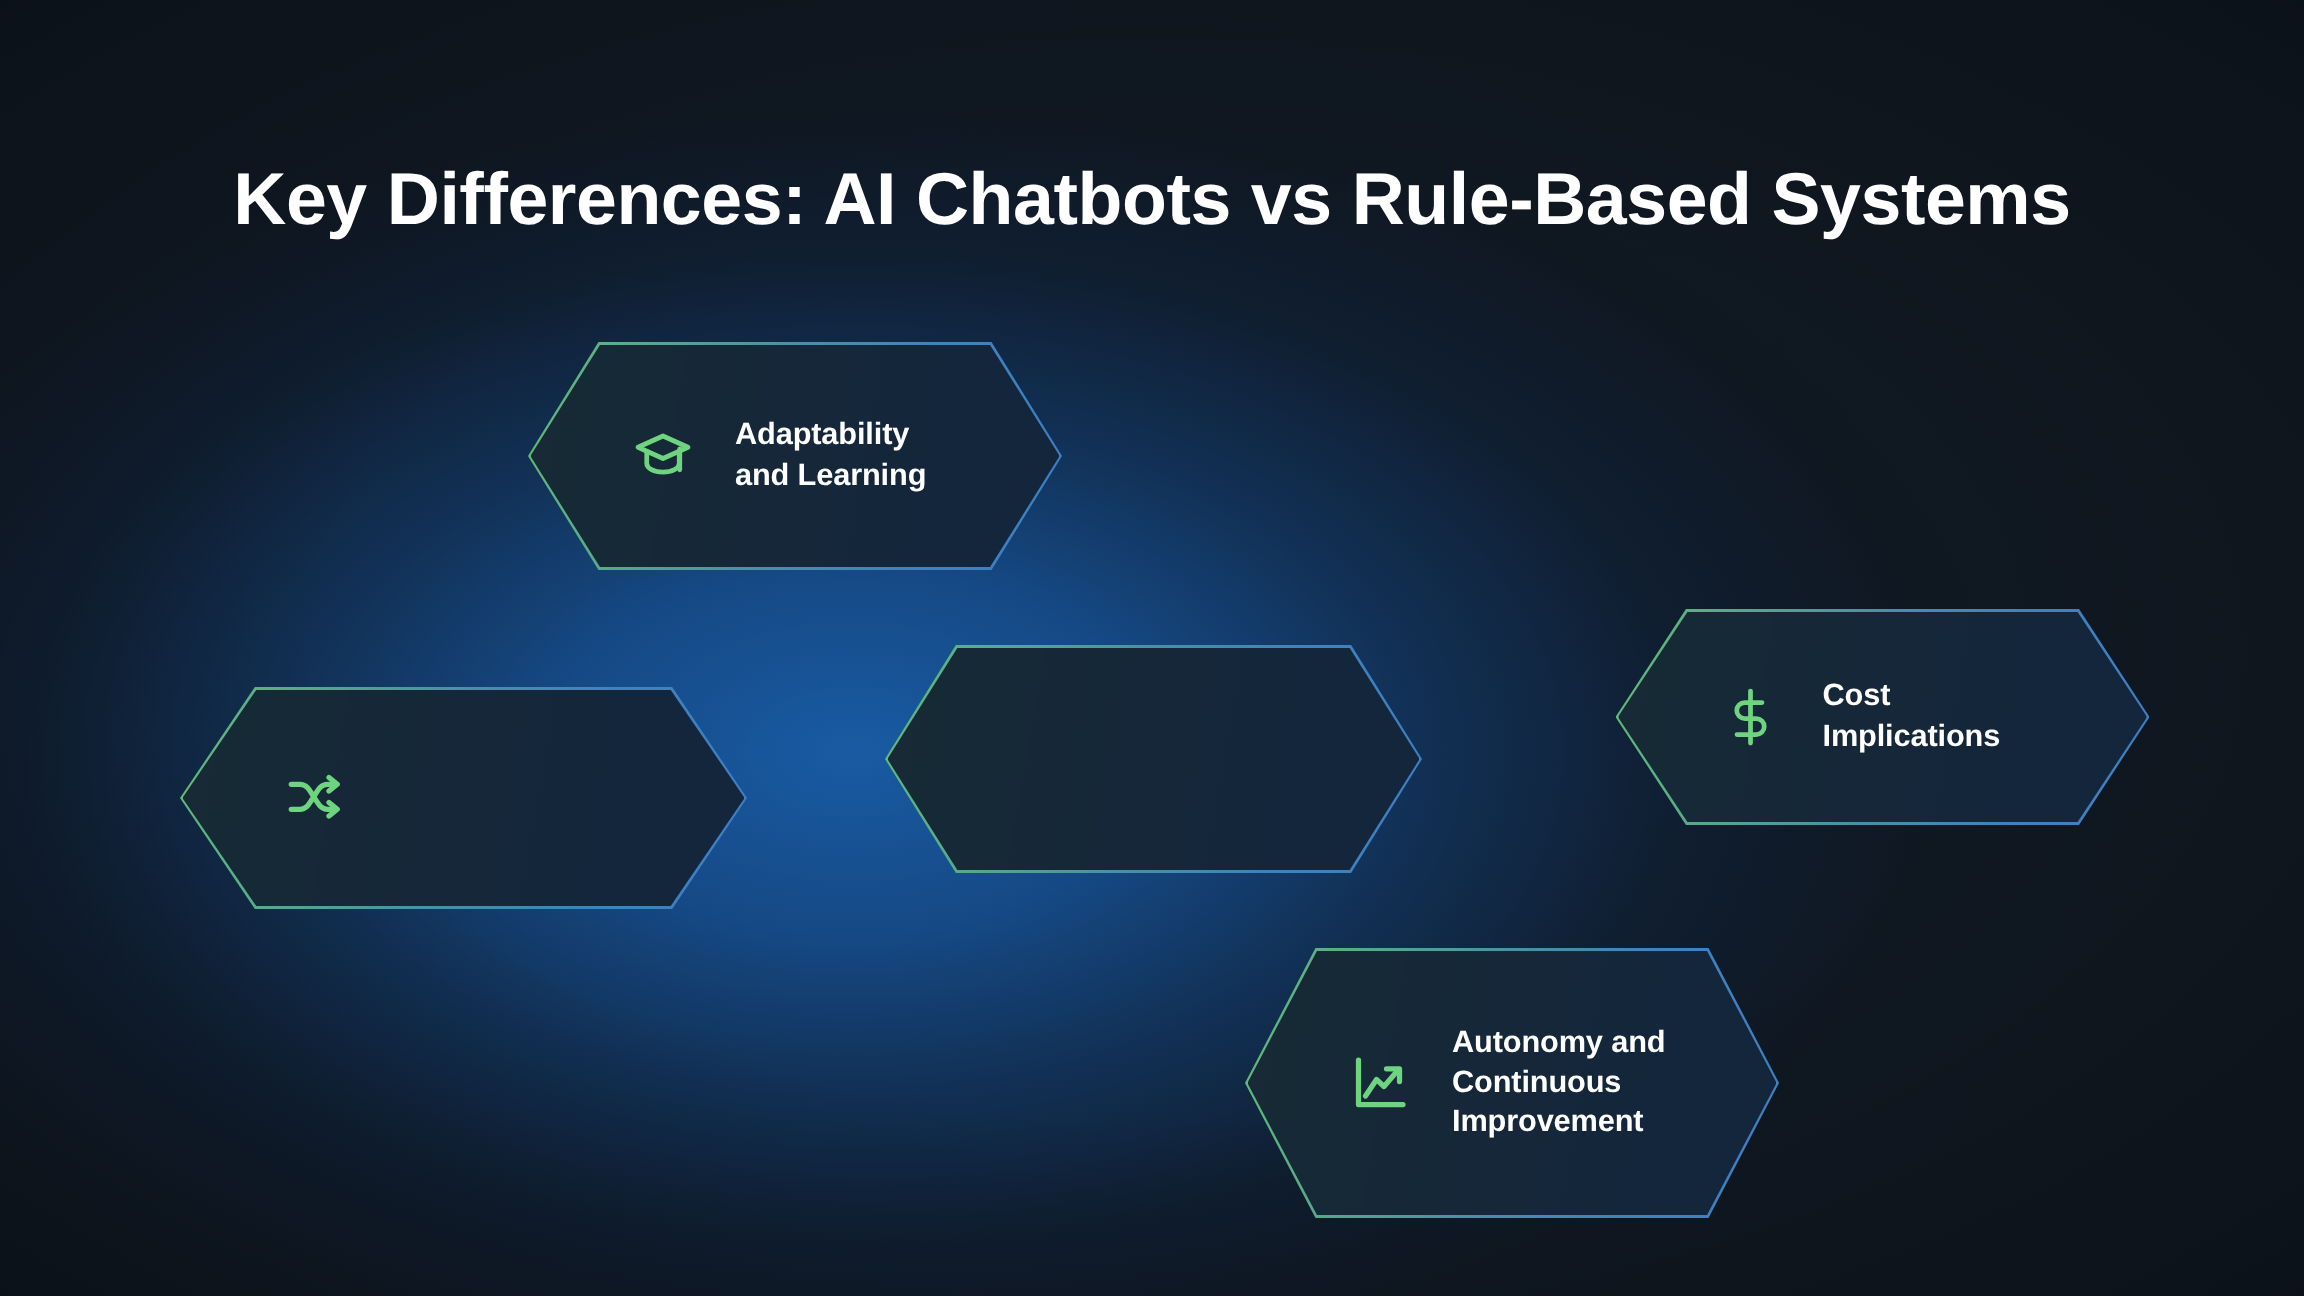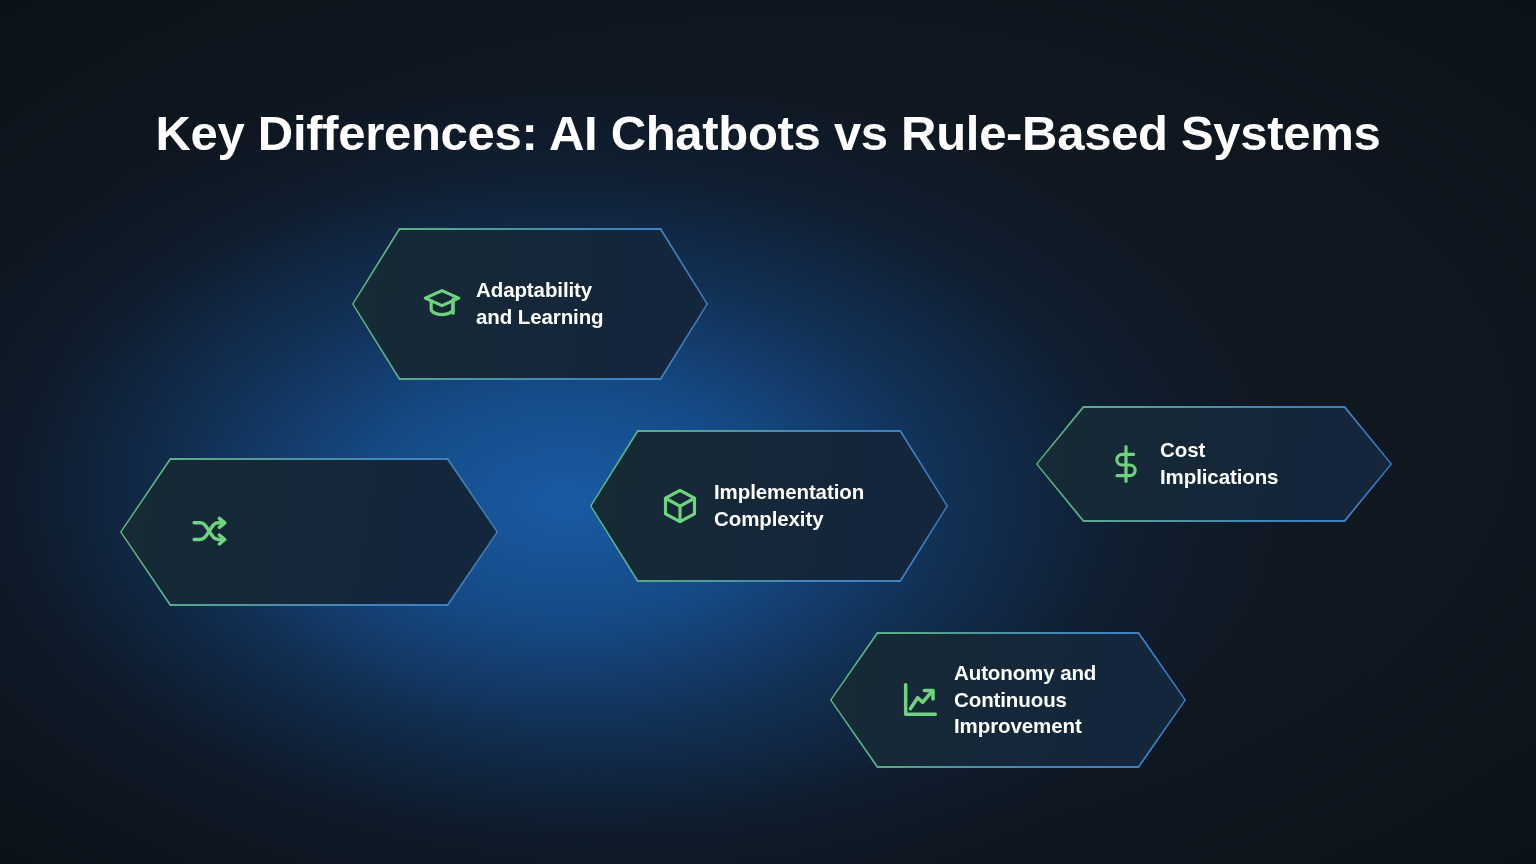--- a/index.html
+++ b/index.html
@@ -68,21 +68,21 @@
     right: 1.6px;
     bottom: 1.6px;
     -webkit-clip-path: polygon(0% 50%, 13.2% 0%, 86.8% 0%, 100% 50%, 86.8% 100%, 13.2% 100%);
     clip-path: polygon(0% 50%, 13.2% 0%, 86.8% 0%, 100% 50%, 86.8% 100%, 13.2% 100%);
     background: rgba(17, 31, 48, 0.93);
   }
   .hex-content {
     position: relative;
     display: flex;
     align-items: center;
-    gap: 14px;
+    gap: 28px;
     width: 100%;
     z-index: 2;
   }
   .hex-icon {
     flex: 0 0 auto;
     width: 40px;
     height: 40px;
     display: block;
     color: #6ed47f;
   }
@@ -93,22 +93,22 @@
     font-weight: bold;
     line-height: 1.3;
     letter-spacing: -0.1px;
     white-space: pre-line;
   }
 
   
   #card-adaptability { left: 352px; top: 228px; width: 356px; height: 152px; }
   #card-flexibility  { left: 120px; top: 458px; width: 378px; height: 148px; }
   #card-implementation { left: 590px; top: 430px; width: 358px; height: 152px; }
-  #card-cost         { left: 1036px; top: 406px; width: 356px; height: 116px; }
-  #card-autonomy     { left: 830px; top: 632px; width: 356px; height: 136px; justify-content: center; }
+  #card-cost         { left: 1077px; top: 406px; width: 356px; height: 144px; }
+  #card-autonomy     { left: 830px; top: 632px; width: 356px; height: 180px; justify-content: center; }
 </style>
 </head>
 <body>
 
 <div id="stage">
 
   <div id="vignette"></div>
 
   <h1 id="title">Key Differences: AI Chatbots vs Rule-Based Systems</h1>
 
@@ -136,31 +136,20 @@
           <path d="M2.5 16.5 H6 c2.6 0 3.6 -2 5.5 -5 s2.9 -5 5.5 -5 h2.6"></path>
           <path d="M17.6 3.8 L20.9 6.5 L17.6 9.2"></path>
           <path d="M17.6 13.8 L20.9 16.5 L17.6 19.2"></path>
         </svg>
       </span>
     </div>
   </div>
 
   <div class="hex" id="card-implementation">
     <div class="hex-inner"></div>
-    <div class="hex-content">
-      <span class="hex-icon">
-        <svg viewBox="0 0 24 24" fill="none" stroke="currentColor" stroke-width="1.9" stroke-linecap="round" stroke-linejoin="round">
-          <path d="M12 2.6 L20.7 7.3 V16.7 L12 21.4 L3.3 16.7 V7.3 Z"></path>
-          <path d="M3.6 7.5 L12 12.1 L20.4 7.5"></path>
-          <path d="M12 12.1 V21.2"></path>
-        </svg>
-      </span>
-      <span class="hex-label">Implementation
-Complexity</span>
-    </div>
   </div>
 
   <div class="hex" id="card-cost">
     <div class="hex-inner"></div>
     <div class="hex-content">
       <span class="hex-icon">
         <svg viewBox="0 0 24 24" fill="none" stroke="currentColor" stroke-width="1.9" stroke-linecap="round" stroke-linejoin="round">
           <path d="M12 1.6 V22.4"></path>
           <path d="M16.6 6.2 H9.7 a3.2 3.2 0 0 0 0 6.4 h4.6 a3.2 3.2 0 0 1 0 6.4 H6.6"></path>
         </svg>

